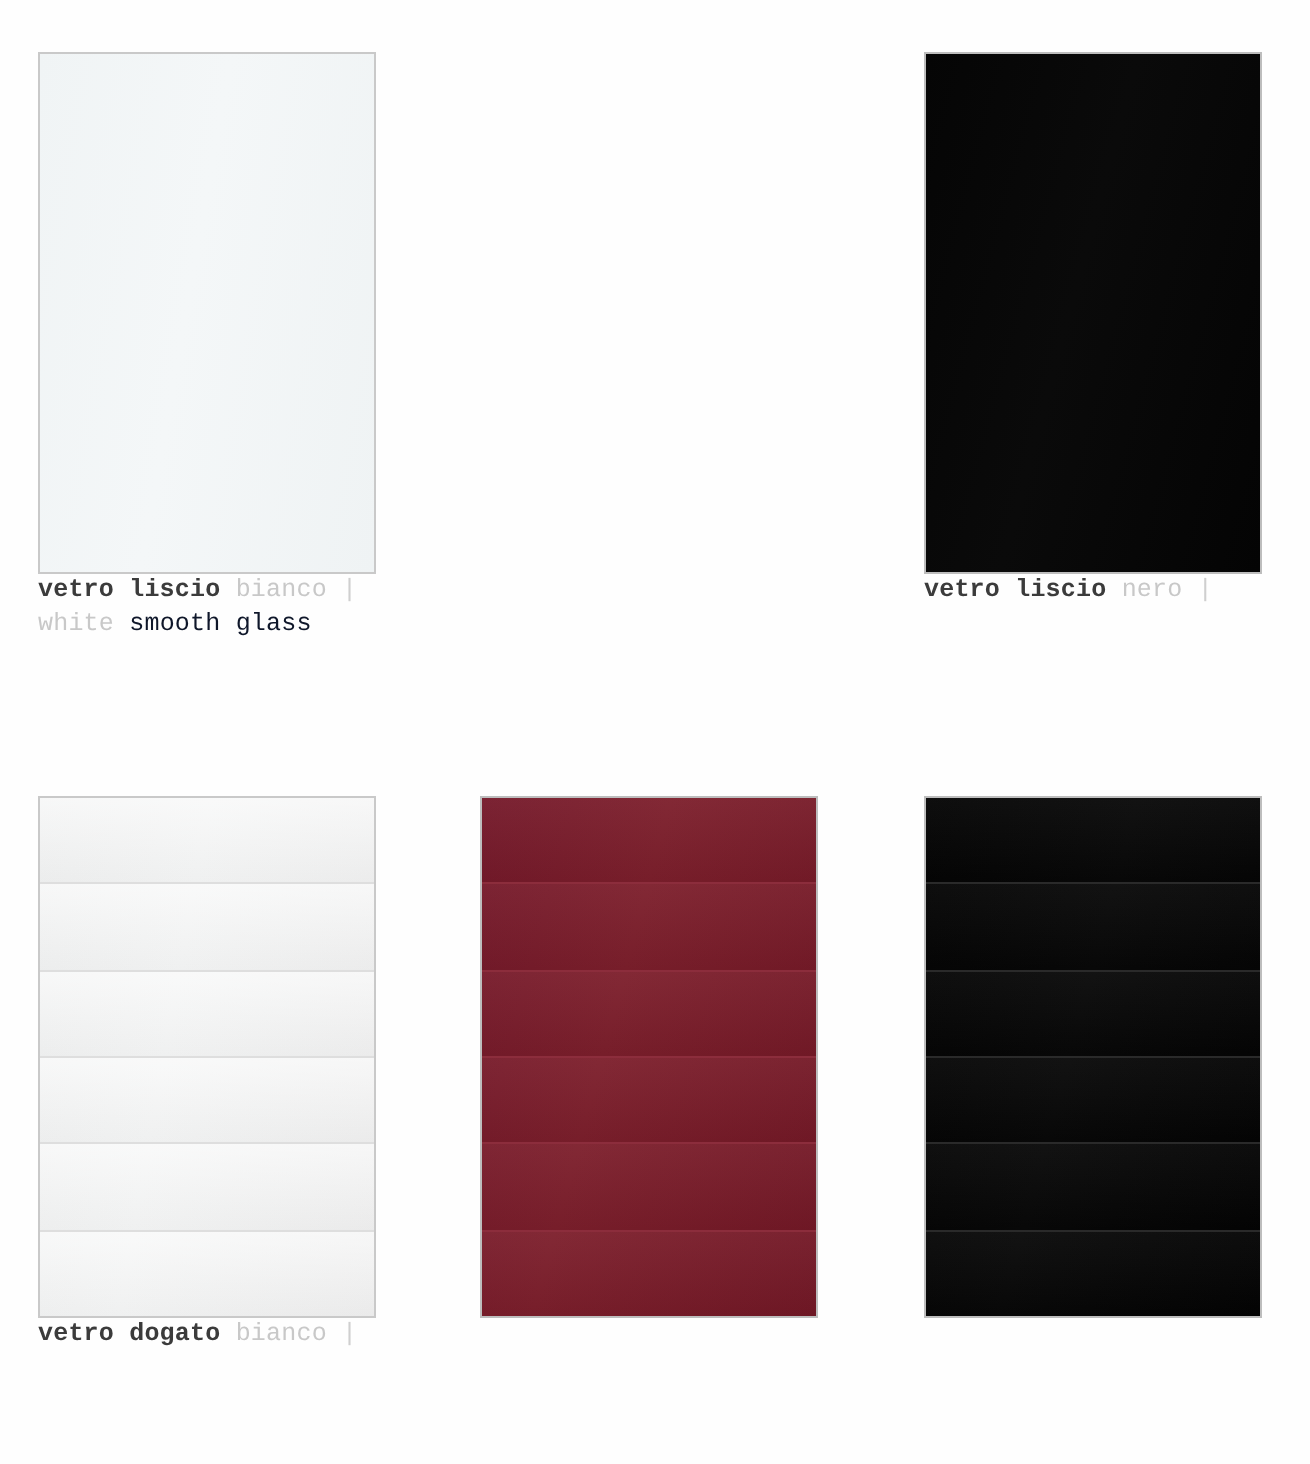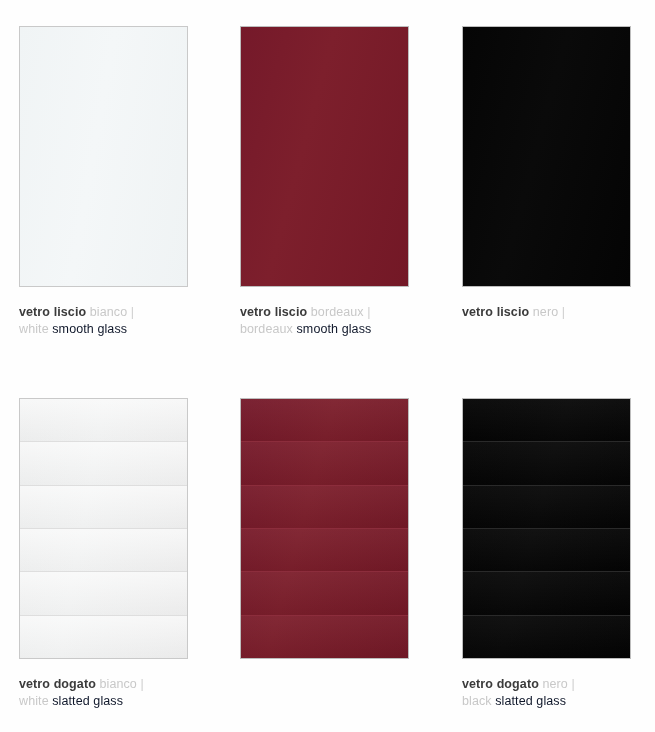--- a/index.html
+++ b/index.html
@@ -83,25 +83,25 @@
   .slats.light .slat { background: linear-gradient(180deg, rgba(255,255,255,0.55) 0%, rgba(0,0,0,0.012) 100%); }
 
   .slats.wine .slat + .slat { border-top: 1px solid #8c2d3c; }
   .slats.wine .slat { background: linear-gradient(180deg, rgba(255,255,255,0.045) 0%, rgba(0,0,0,0.05) 100%); }
 
   .slats.dark .slat + .slat { border-top: 1px solid #2a2a2a; }
   .slats.dark .slat { background: linear-gradient(180deg, rgba(255,255,255,0.035) 0%, rgba(0,0,0,0.25) 100%); }
 
   
   .caption {
-    margin-top: 17px;
     font-size: 12.5px;
     line-height: 17px;
     letter-spacing: 0.1px;
     width: 190px;
+    font-family: Liberation Mono, monospace;
   }
   .cap-line {
     white-space: nowrap;
   }
   .term {
     font-weight: bold;
     color: #3b3b3b;
   }
   .muted {
     color: #c8c8c8;
@@ -131,36 +131,20 @@
           <span class="muted">bianco</span>
           <span class="sep">|</span>
         </div>
         <div class="cap-line">
           <span class="muted">white</span>
           <span class="en">smooth glass</span>
         </div>
       </div>
     </div>
 
-    <div class="cell c2 r1">
-      <div class="swatch dark">
-        <div class="fill bordeaux"></div>
-      </div>
-      <div class="caption">
-        <div class="cap-line">
-          <span class="term">vetro liscio</span>
-          <span class="muted">bordeaux</span>
-          <span class="sep">|</span>
-        </div>
-        <div class="cap-line">
-          <span class="muted">bordeaux</span>
-          <span class="en">smooth glass</span>
-        </div>
-      </div>
-    </div>
 
     <div class="cell c3 r1">
       <div class="swatch dark">
         <div class="fill black"></div>
       </div>
       <div class="caption">
         <div class="cap-line">
           <span class="term">vetro liscio</span>
           <span class="muted">nero</span>
           <span class="sep">|</span>
@@ -179,24 +163,20 @@
           <div class="slat"></div>
           <div class="slat"></div>
         </div>
       </div>
       <div class="caption">
         <div class="cap-line">
           <span class="term">vetro dogato</span>
           <span class="muted">bianco</span>
           <span class="sep">|</span>
         </div>
-        <div class="cap-line">
-          <span class="muted">white</span>
-          <span class="en">slatted glass</span>
-        </div>
       </div>
     </div>
 
     <div class="cell c2 r2">
       <div class="swatch dark">
         <div class="fill bordeaux"></div>
         <div class="slats wine">
           <div class="slat"></div>
           <div class="slat"></div>
           <div class="slat"></div>
@@ -214,27 +194,16 @@
         <div class="fill black"></div>
         <div class="slats dark">
           <div class="slat"></div>
           <div class="slat"></div>
           <div class="slat"></div>
           <div class="slat"></div>
           <div class="slat"></div>
           <div class="slat"></div>
         </div>
       </div>
-      <div class="caption">
-        <div class="cap-line">
-          <span class="term">vetro dogato</span>
-          <span class="muted">nero</span>
-          <span class="sep">|</span>
-        </div>
-        <div class="cap-line">
-          <span class="muted">black</span>
-          <span class="en">slatted glass</span>
-        </div>
-      </div>
     </div>
 
   </div>
 </div>
 
 </body></html>

